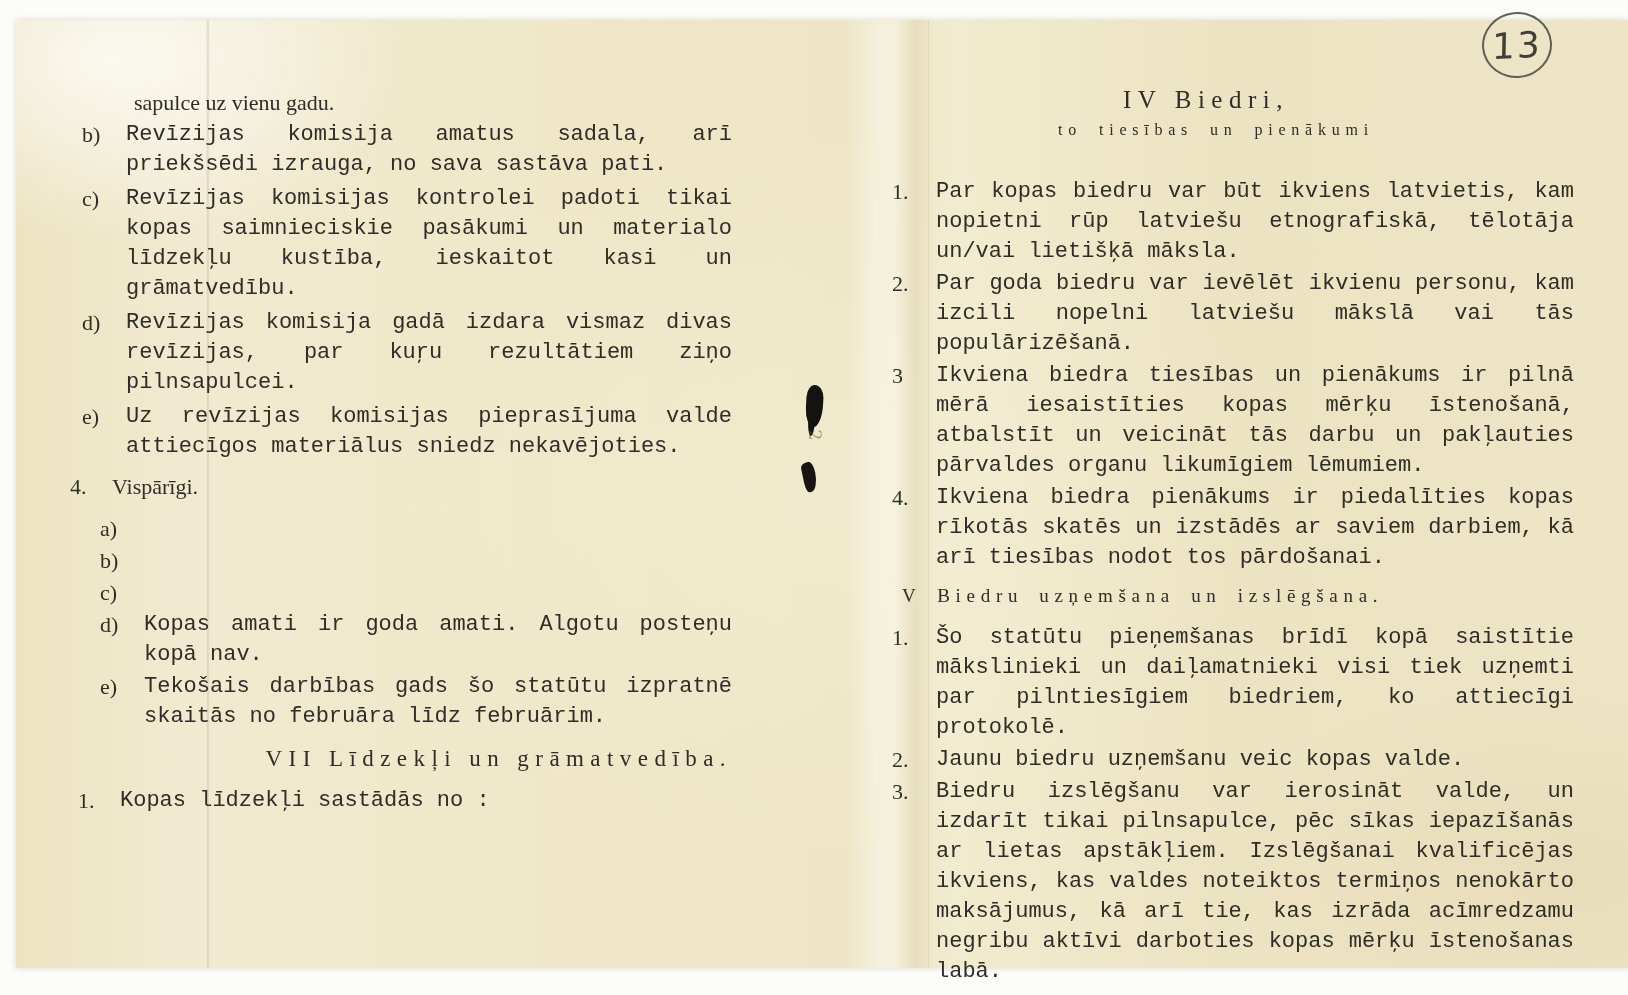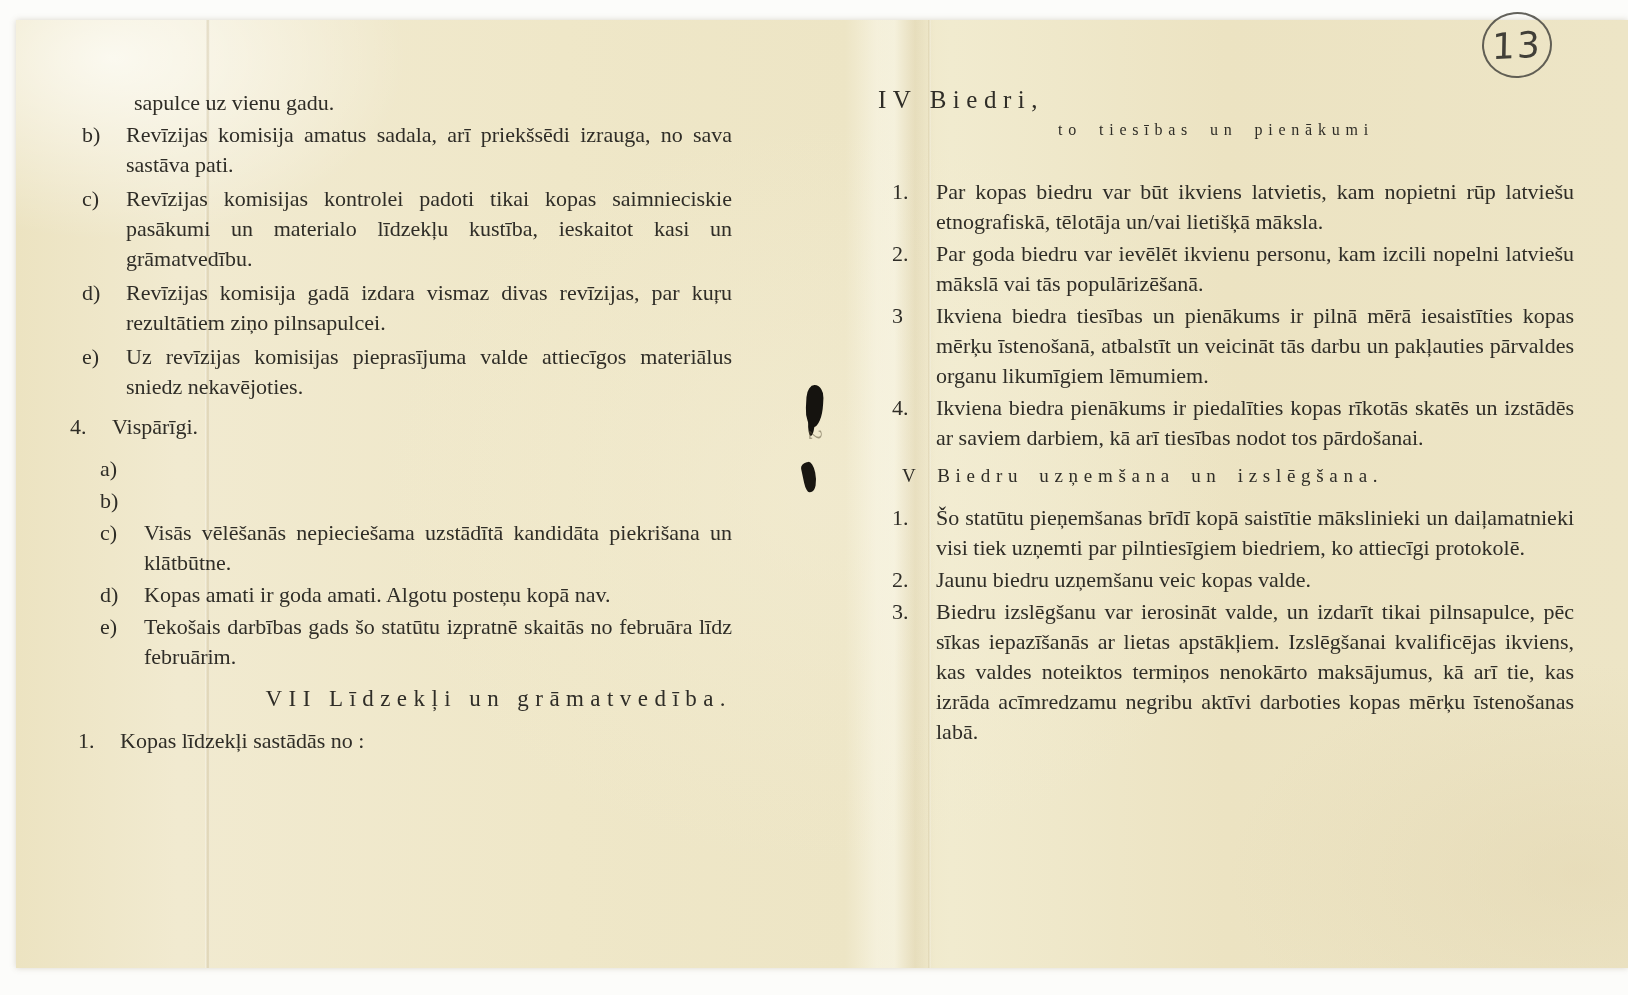--- a/index.html
+++ b/index.html
@@ -33,39 +33,39 @@
 
   
   .col{position:absolute;color:#2f2d27;font-size:22px;line-height:30px;text-align:justify;}
   .col-left{left:70px;top:88px;width:662px;}
   .col-right{left:878px;top:85px;width:696px;}
 
   .cont-line{margin:0 0 2px 64px;text-align:left;}
 
   .item{display:flex;margin:0;}
   .item .lbl{flex:none;text-align:left;}
-  .item .txt{flex:1;}
+  .item .txt{flex:1;font-family:Liberation Mono, monospace;}
 
   .grp-rev .item{padding-left:12px;margin-bottom:4px;}
   .grp-rev .item .lbl{width:44px;}
   .grp-rev .item:last-child{margin-bottom:0;}
 
   .sec-num{display:flex;margin:10px 0 12px 0;text-align:left;}
   .sec-num .lbl{flex:none;width:42px;}
 
   .grp-visp .item{padding-left:30px;margin-bottom:2px;}
   .grp-visp .item .lbl{width:44px;}
   .grp-visp .item:last-child{margin-bottom:0;}
 
   .heading{font-weight:400;margin:0;color:#2f2d27;}
   .h-vii{margin:12px 0 12px 84px;font-size:23px;letter-spacing:.28em;text-align:right;}
   .item-one{padding-left:8px;margin:0;}
   .item-one .lbl{width:42px;}
 
-  .h-iv-1{text-align:left;font-size:25px;letter-spacing:.26em;margin:0 40px 0 0;}
+  .h-iv-1{text-align:center;font-size:25px;letter-spacing:.26em;margin:0 40px 0 0;}
   .h-iv-2{text-align:center;font-size:16px;letter-spacing:.36em;word-spacing:.45em;margin:0 20px 32px 0;}
 
   .grp-biedri .item{padding-left:14px;margin-bottom:2px;}
   .grp-biedri .item .lbl{width:44px;}
 
   .h-v{margin:8px 0 12px 24px;font-size:19px;letter-spacing:.3em;word-spacing:.3em;text-align:left;}
 
   .grp-uzn .item{padding-left:14px;margin-bottom:2px;}
   .grp-uzn .item .lbl{width:44px;}
 
@@ -142,21 +142,20 @@
 
   <div class="grp-visp">
     <div class="item">
       <span class="lbl">a)</span>
     </div>
     <div class="item">
       <span class="lbl">b)</span>
     </div>
     <div class="item">
       <span class="lbl">c)</span>
-      <span class="txt">Visās vēlēšanās nepieciešama uzstādītā kandidāta piekrišana un klātbūtne.</span>
     </div>
     <div class="item">
       <span class="lbl">d)</span>
       <span class="txt">Kopas amati ir goda amati.  Algotu posteņu kopā nav.</span>
     </div>
     <div class="item">
       <span class="lbl">e)</span>
       <span class="txt">Tekošais darbības gads šo statūtu izpratnē skaitās no februāra līdz februārim.</span>
     </div>
   </div>

